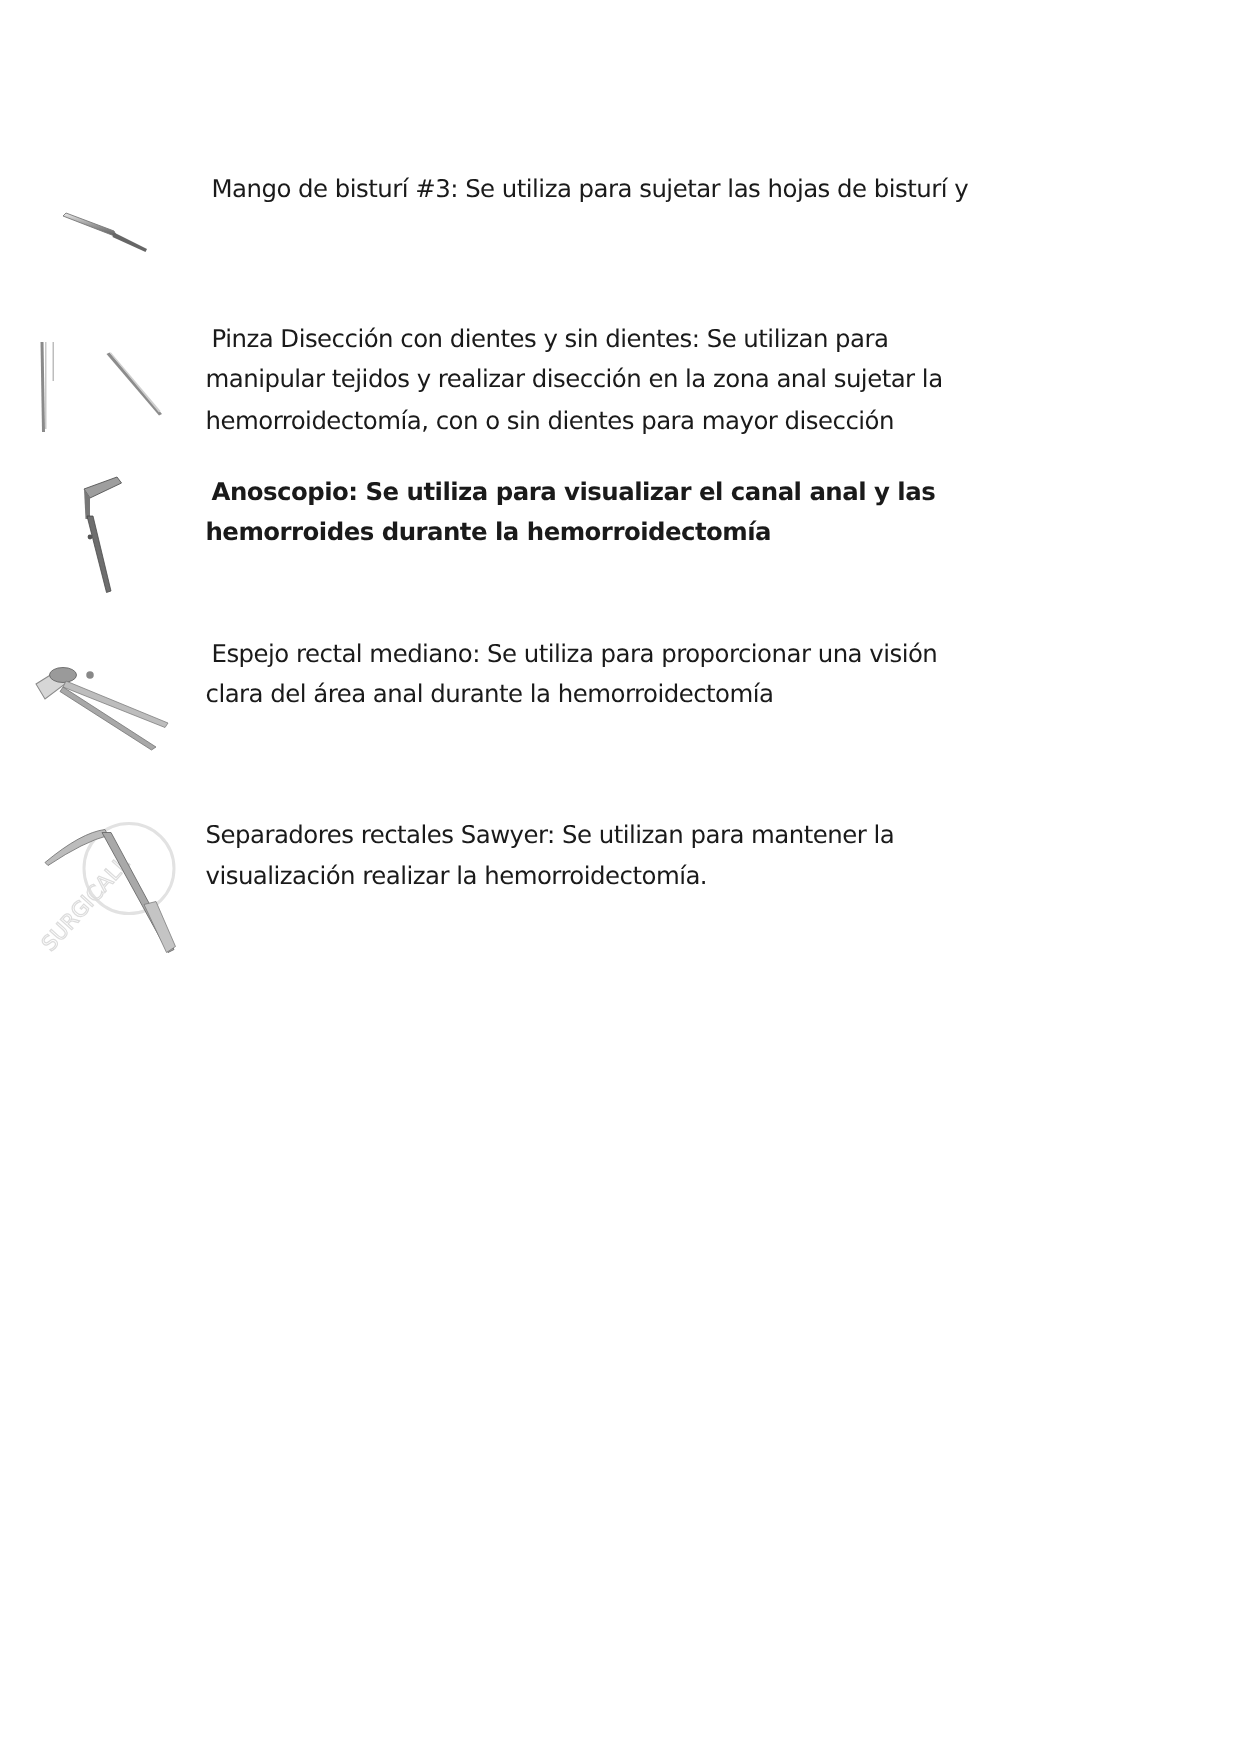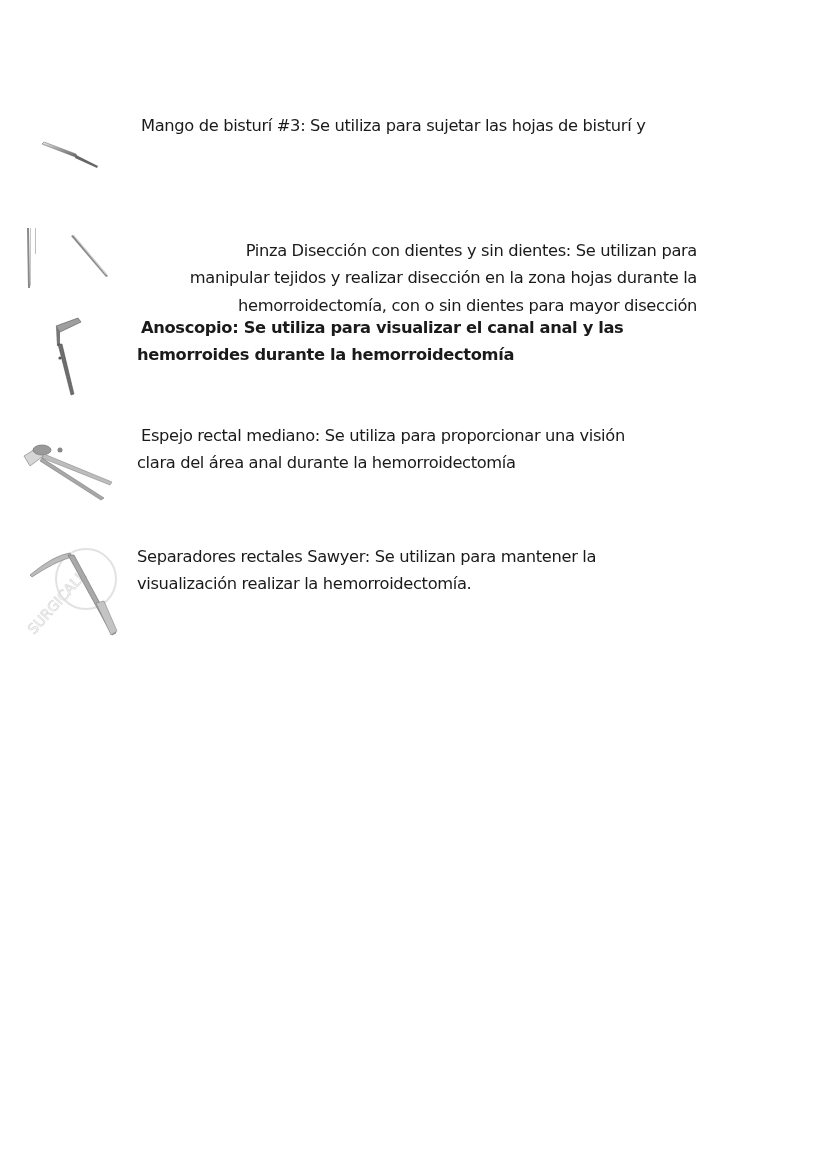--- a/index.html
+++ b/index.html
@@ -37,23 +37,23 @@
 <div class="item" style="top:0;">
   <div class="img" style="left:22px; top:226px;">
     <svg width="90" height="66" viewBox="0 0 90 66">
       <path d="M5 2 L7 2 L8 62 L6 62 Z" fill="#8a8a8a"></path>
       <path d="M8 2 L9 2 L9 60 L8 60 Z" fill="#c8c8c8"></path>
       <path d="M13 2 L14 2 L14 28 L13 28 Z" fill="#bdbdbd"></path>
       <path d="M49 10 L51 9 L86 50 L84 51 Z" fill="#8c8c8c"></path>
       <path d="M51 9 L52 9 L85 48 L84 49 Z" fill="#cfcfcf"></path>
     </svg>
   </div>
-  <div class="txt" style="top:237px;text-align:right;">
+  <div class="txt" style="top:212px;">
     <span class="line indent">Pinza Disección con dientes y sin dientes: Se utilizan para</span>
-    <span class="line">manipular tejidos y realizar disección en la zona hojas durante la</span>
+    <span class="line">manipular tejidos y realizar disección en la zona anal sujetar la</span>
     <span class="line">hemorroidectomía, con o sin dientes para mayor disección</span>
   </div>
 </div>
 
 <div class="item" style="top:0;">
   <div class="img" style="left:52px; top:316px;">
     <svg width="32" height="82" viewBox="0 0 32 82">
       <path d="M4 10 L26 2 L29 6 L8 16 Z" fill="#9e9e9e" stroke="#555" stroke-width="0.6"></path>
       <path d="M4 10 L8 16 L8 30 L5 30 Z" fill="#777"></path>
       <path d="M6 28 L10 28 L22 78 L19 79 Z" fill="#6e6e6e" stroke="#444" stroke-width="0.5"></path>

